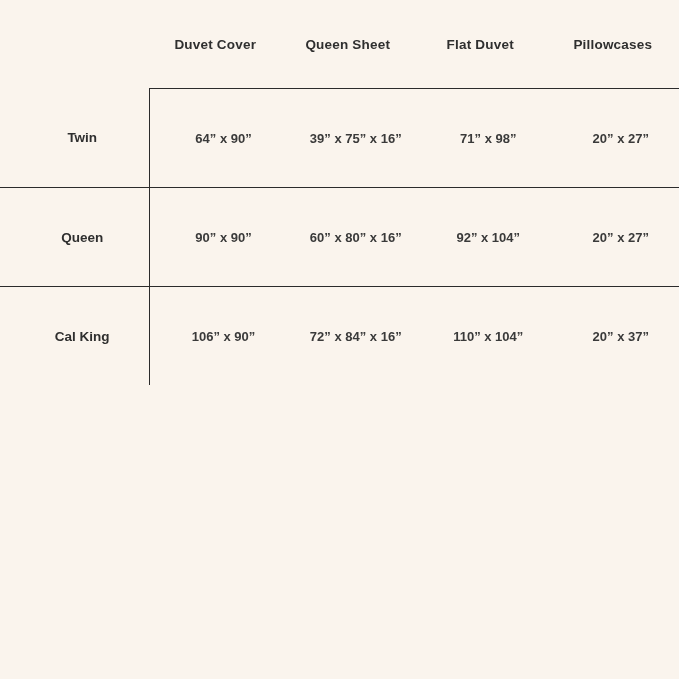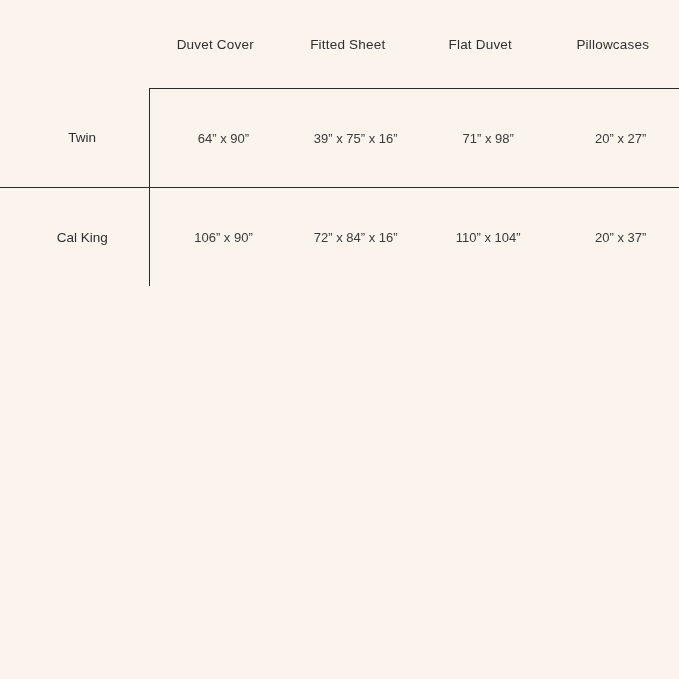--- a/index.html
+++ b/index.html
@@ -21,21 +21,21 @@
   }
   .size-table col.c-label { width: 149px; }
   .size-table col.c-data  { width: 132.5px; }
 
   .size-table th,
   .size-table td {
     padding: 0;
     margin: 0;
     text-align: center;
     vertical-align: middle;
-    font-weight: normal;
+    font-weight: bold;
   }
 
   
   .head-row th {
     height: 88px;
     font-size: 13.5px;
     letter-spacing: 0.2px;
     color: #2f2f2f;
     border-bottom: 1px solid #2b2b2b;
   }
@@ -71,34 +71,41 @@
     <col class="c-label">
     <col class="c-data">
     <col class="c-data">
     <col class="c-data">
     <col class="c-data">
   </colgroup>
   <thead>
     <tr class="head-row">
       <th class="corner"></th>
       <th>Duvet Cover</th>
-      <th>Fitted Sheet</th>
+      <th>Queen Sheet</th>
       <th>Flat Duvet</th>
       <th>Pillowcases</th>
     </tr>
   </thead>
   <tbody>
     <tr class="body-row">
       <td class="row-label">Twin</td>
       <td>64” x 90”</td>
       <td>39” x 75” x 16”</td>
       <td>71” x 98”</td>
       <td>20” x 27”</td>
     </tr>
     <tr class="body-row">
+      <td class="row-label">Queen</td>
+      <td>90” x 90”</td>
+      <td>60” x 80” x 16”</td>
+      <td>92” x 104”</td>
+      <td>20” x 27”</td>
+    </tr>
+    <tr class="body-row">
       <td class="row-label">Cal King</td>
       <td>106” x 90”</td>
       <td>72” x 84” x 16”</td>
       <td>110” x 104”</td>
       <td>20” x 37”</td>
     </tr>
   </tbody>
 </table>
 
 </body></html>

